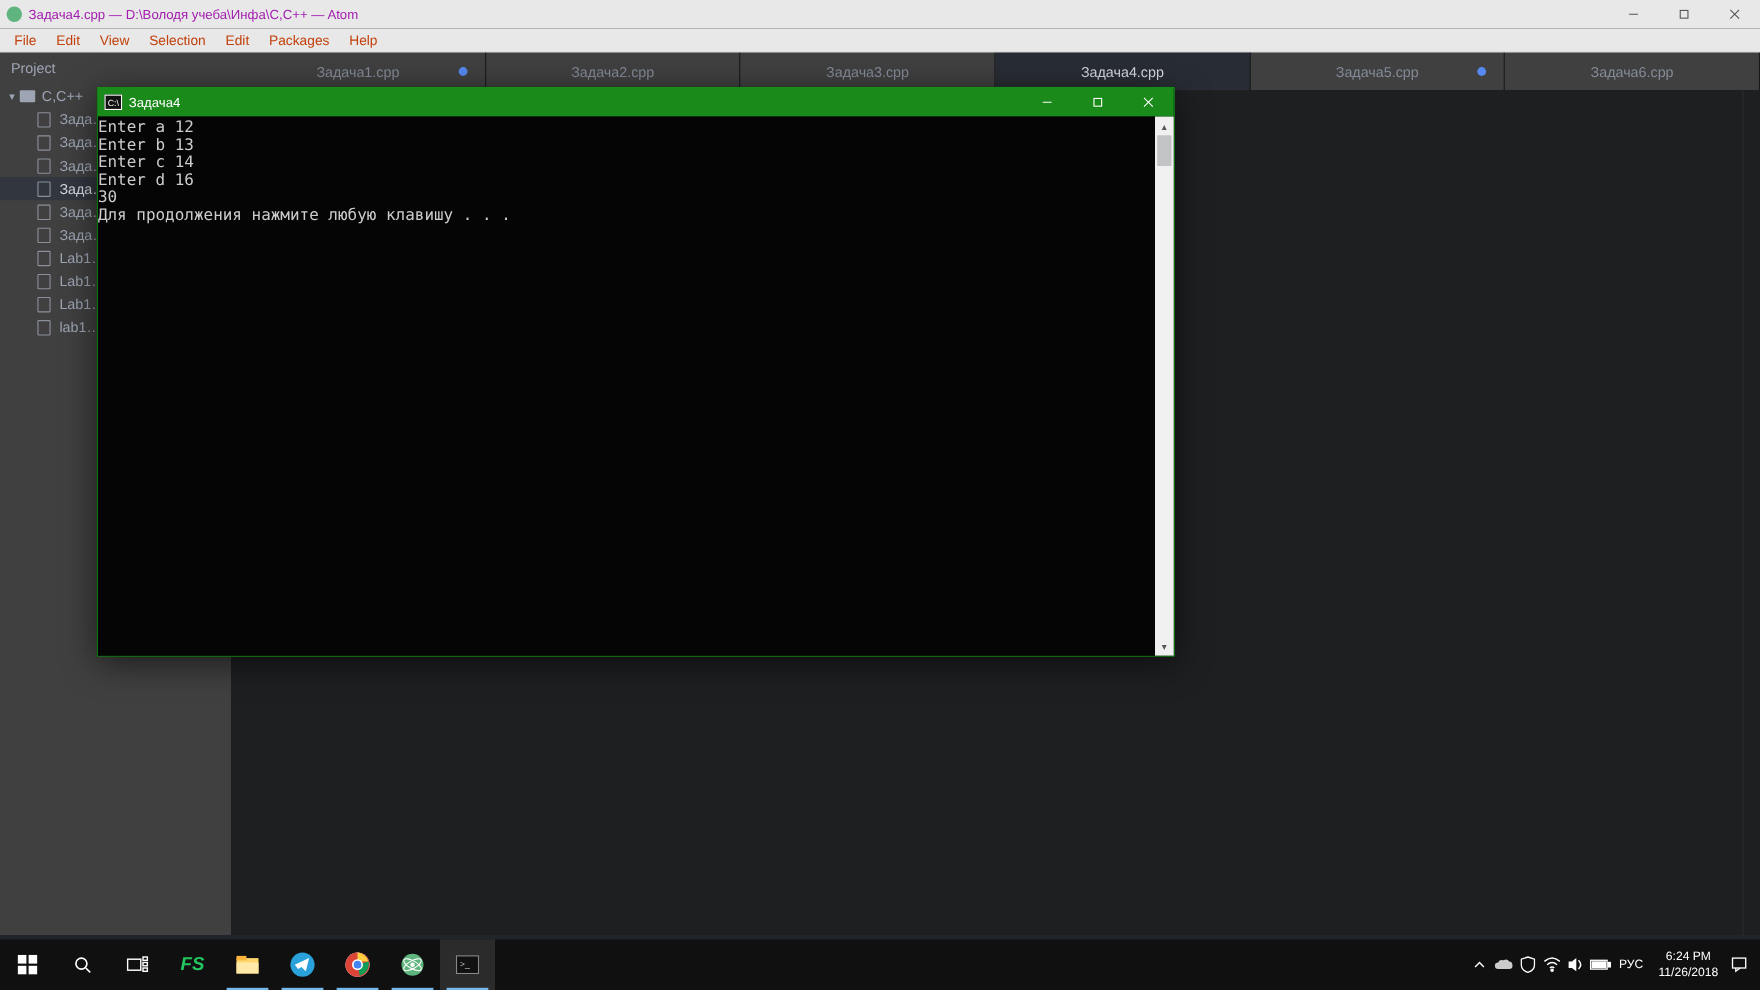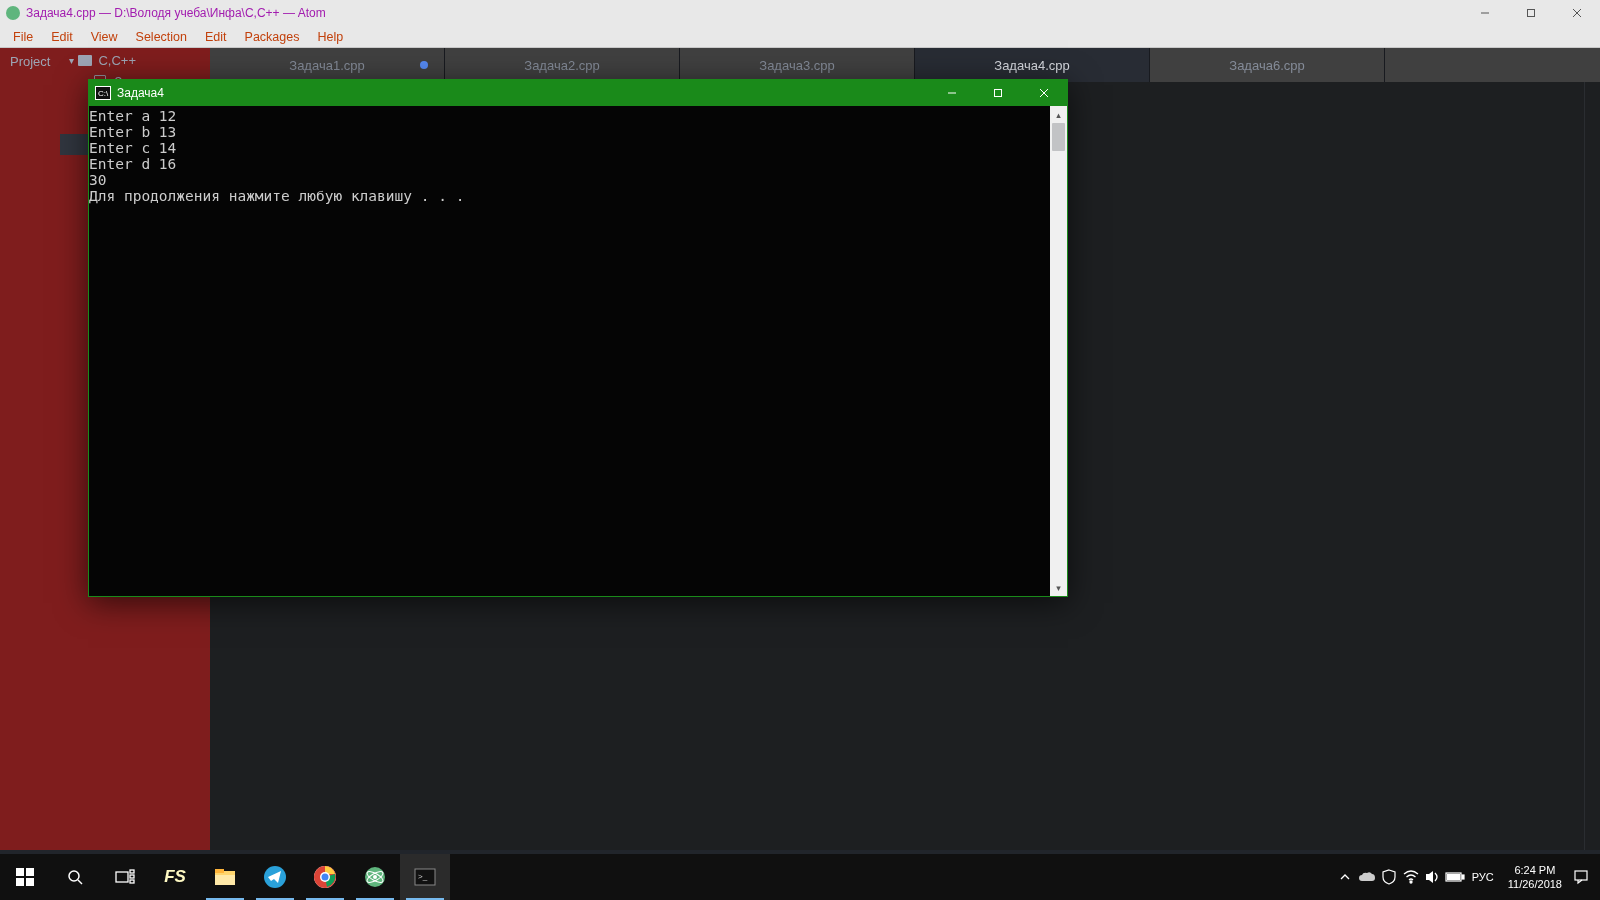--- a/index.html
+++ b/index.html
@@ -5,21 +5,21 @@
 *{margin:0;padding:0;box-sizing:border-box;font-family:"Segoe UI",Arial,sans-serif;user-select:none}
 body{width:1600px;height:900px;overflow:hidden;background:#111;position:relative}
 .titlebar{height:26px;background:#e8e8e8;display:flex;align-items:center;padding-left:6px;font-size:12px;color:#a21caf}
 .titlebar .atom-logo{width:14px;height:14px;border-radius:50%;background:#5fb57d;margin-right:6px}
 .titlebar .spacer{flex:1}
 .titlebar .win-btn{width:46px;height:26px;display:flex;align-items:center;justify-content:center;color:#555}
 .titlebar .win-btn svg{width:10px;height:10px}
 .menubar{height:22px;background:#e8e8e8;display:flex;align-items:center;padding-left:4px;border-bottom:1px solid #c8c8c8;font-size:12.5px;color:#c2410c}
 .menubar .mitem{padding:2px 9px;cursor:default}
 .workspace{display:flex;height:802px;background:#1d1f21}
-.sidebar{width:210px;background:#7f1d1d;color:#a0a6ae;font-size:13px;display:flex;}
+.sidebar{width:210px;background:#404040;color:#a0a6ae;font-size:13px;display:flex;flex-direction:column}
 .sidebar .hdr{padding:6px 10px;color:#9da5b4;font-size:13px}
 .tree{padding:2px 0}
 .tree .folder{display:flex;align-items:center;padding:3px 6px;color:#9da5b4}
 .tree .chev{width:10px;display:inline-block;text-align:center;font-size:10px;margin-right:2px}
 .tree .foldericon{width:14px;height:11px;background:#9da5b4;margin-right:6px;border-radius:1px}
 .tree .file{display:flex;align-items:center;padding:3px 6px 3px 34px;color:#9da5b4}
 .tree .file.active{background:#31363f;color:#d7dae0}
 .tree .fileicon{width:12px;height:14px;border:1px solid #8a8f98;margin-right:8px;border-radius:1px}
 .editor-area{flex:1;display:flex;flex-direction:column;min-width:0}
 .tabs{height:34px;background:#404040;display:flex;color:#848b98;font-size:13px}
@@ -166,20 +166,24 @@
         <div class="tab">
           <span>Задача2.cpp</span>
         </div>
         <div class="tab">
           <span>Задача3.cpp</span>
         </div>
         <div class="tab active">
           <span>Задача4.cpp</span>
         </div>
         <div class="tab">
+          <span>Задача5.cpp</span>
+          <span class="dot"></span>
+        </div>
+        <div class="tab">
           <span>Задача6.cpp</span>
         </div>
       </div>
     <div class="code">
       <div class="gutter" id="gutter">
           <div>70</div>
           <div>71</div>
           <div>72</div>
           <div>73</div>
           <div>74</div>
@@ -263,21 +267,21 @@
     </div>
     <div class="tb-btn">
       <svg width="20" height="16" viewBox="0 0 20 16" fill="none" stroke="#fff" stroke-width="1.3">
           <rect x="1" y="3" width="12" height="10"></rect>
           <rect x="15" y="1" width="4" height="3"></rect>
           <rect x="15" y="6" width="4" height="3"></rect>
           <rect x="15" y="11" width="4" height="3"></rect>
         </svg>
     </div>
     <div class="tb-icon">
-        <span style="color:#fef9c3;font-weight:bold;font-size:17px;font-style:italic">FS</span>
+        <span style="color:#22c55e;font-weight:bold;font-size:17px;font-style:italic">FS</span>
       </div>
     <div class="tb-icon running">
       <svg width="24" height="20" viewBox="0 0 24 20">
           <rect x="2" y="4" width="20" height="14" fill="#ffd66e"></rect>
           <rect x="2" y="2" width="9" height="4" fill="#ffb43a"></rect>
           <rect x="2" y="8" width="20" height="10" fill="#ffe9a8"></rect>
         </svg>
     </div>
     <div class="tb-icon running">
       <svg width="24" height="24" viewBox="0 0 24 24">

